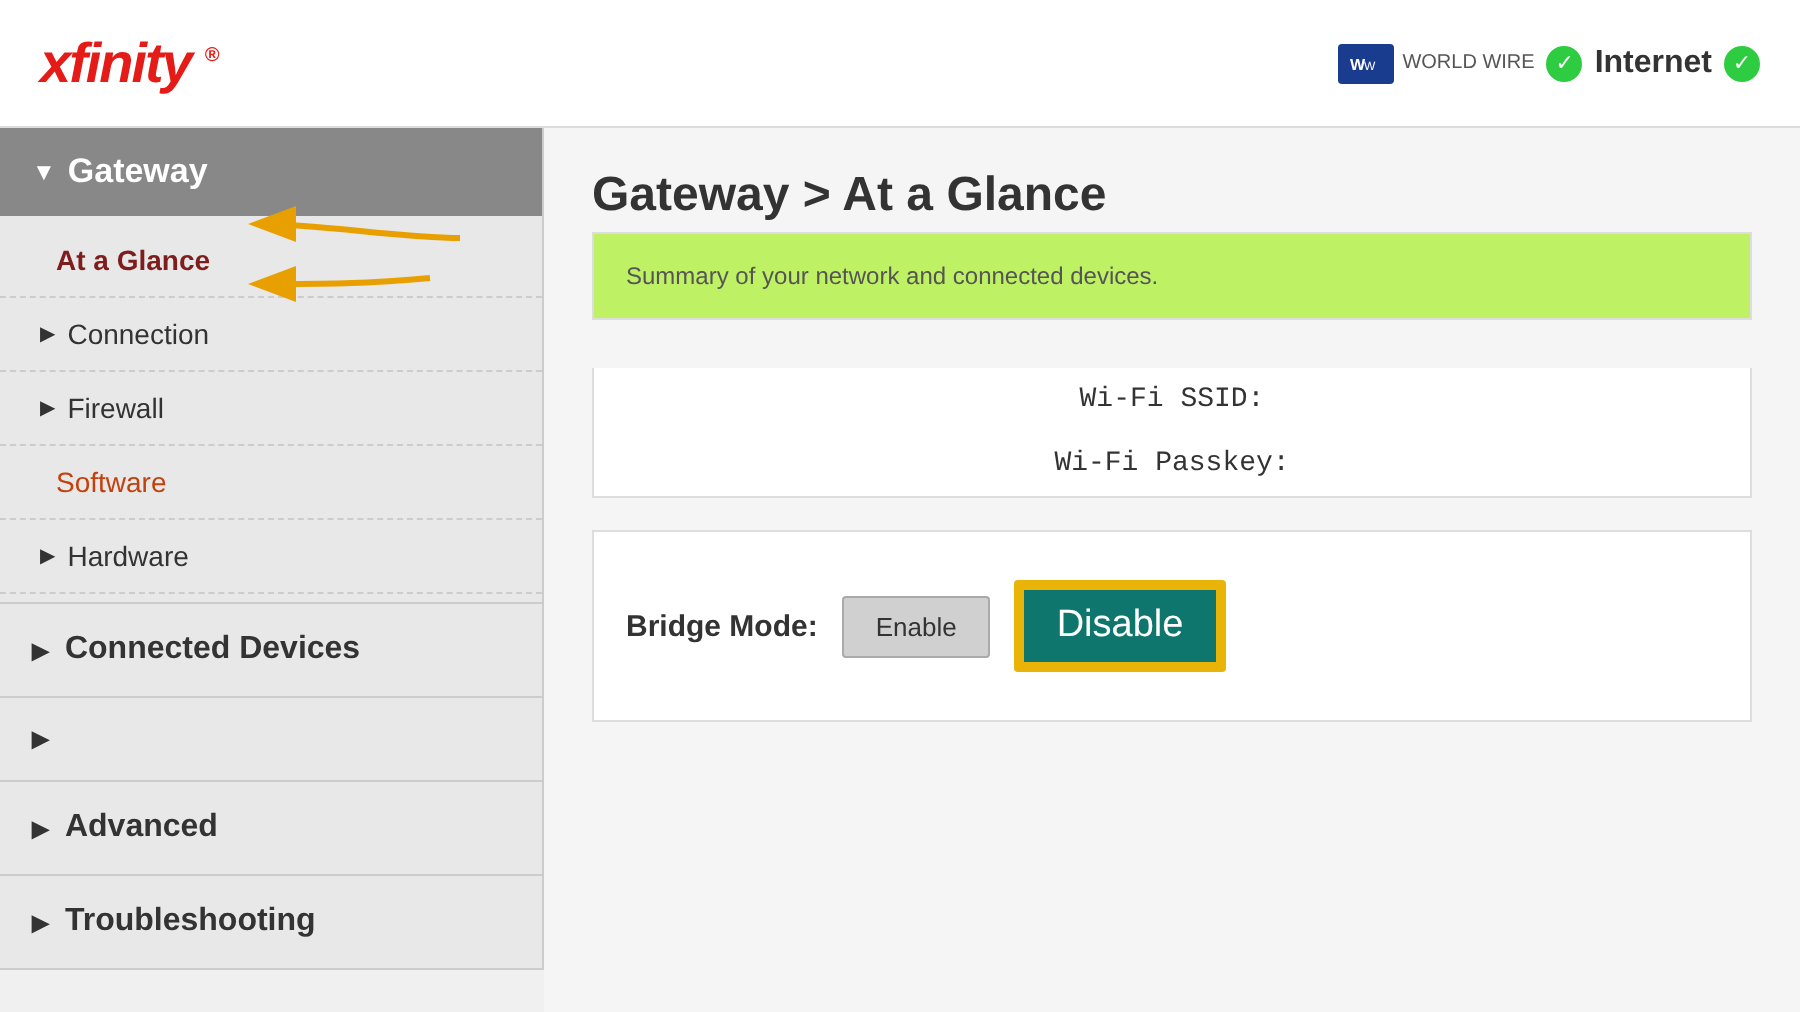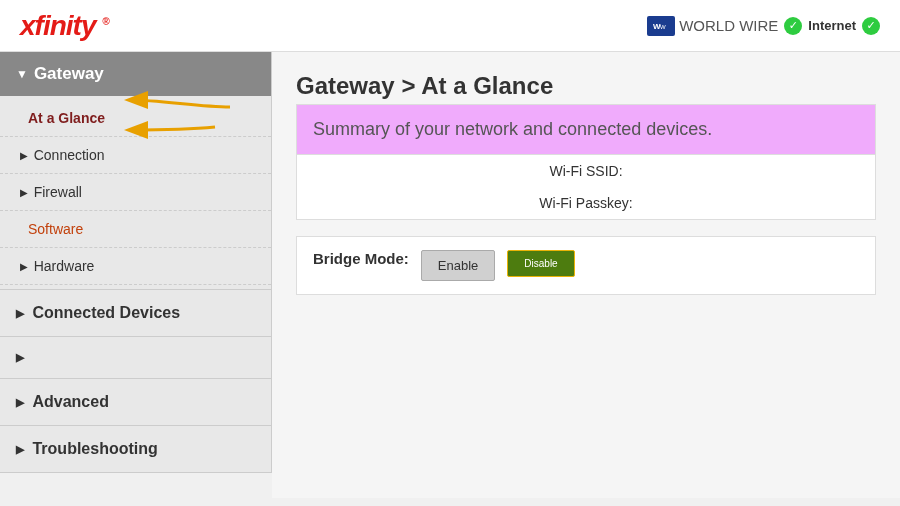--- a/index.html
+++ b/index.html
@@ -2,21 +2,21 @@
 <html><head>
   <meta charset="utf-8">
   <style>
     * { margin: 0; padding: 0; box-sizing: border-box; }
     body { font-family: Arial, sans-serif; font-size: 14px; background: #f0f0f0; width: 900px; height: 506px; overflow: hidden; }
 
     
     .header {
       background: #fff;
       border-bottom: 1px solid #ddd;
-      height: 52px;
+      height: 64px;
       display: flex;
       align-items: center;
       justify-content: space-between;
       padding: 0 20px;
     }
     .xfinity-logo {
       font-size: 28px;
       font-weight: bold;
       color: #e41b17;
       font-style: italic;
@@ -42,21 +42,21 @@
       display: flex;
       align-items: center;
       justify-content: center;
       border-radius: 2px;
     }
     .ww-icon svg { width: 20px; height: 14px; }
     .internet-status {
       display: flex;
       align-items: center;
       gap: 4px;
-      font-size: 13px;
+      font-size: 16px;
       color: #333;
       font-weight: bold;
     }
     .check-circle {
       width: 18px; height: 18px;
       background: #2ecc40;
       border-radius: 50%;
       display: flex; align-items: center; justify-content: center;
       color: white; font-size: 11px;
     }
@@ -139,82 +139,83 @@
     }
 
     .page-title {
       font-size: 24px;
       font-weight: bold;
       color: #333;
       margin-bottom: 4px;
     }
 
     .summary-box {
-      background: #f0abfc;
+      background: #bef264;
       border: 1px solid #ddd;
       padding: 14px 16px;
-      margin-bottom: 0;
+      margin-bottom: 24px;
       color: #555;
-      font-size: 18px;
+      font-size: 12px;
     }
 
     .wifi-config-header {
       background: #00aadc;
       color: #fff;
       padding: 12px 16px;
       font-size: 16px;
       font-weight: bold;
       margin-bottom: 0;
     }
 
     .wifi-config-body {
       background: #fff;
       border: 1px solid #ddd;
       border-top: none;
       margin-bottom: 16px;
+      font-family: Liberation Mono, monospace;
     }
 
     .wifi-row {
       padding: 8px 0;
       color: #333;
       font-size: 14px;
       text-align: center;
     }
 
     .bridge-mode-row {
       background: #fff;
       border: 1px solid #ddd;
-      padding: 13px 16px;
-      display: flex;
-      align-items: flex-start;
+      padding: 24px 16px;
+      display: flex;
+      align-items: center;
       gap: 12px;
     }
 
     .bridge-label {
       font-size: 15px;
       font-weight: bold;
       color: #333;
     }
 
     .btn-enable {
       background: #d0d0d0;
       color: #333;
       border: 1px solid #aaa;
       padding: 7px 16px;
       font-size: 13px;
       cursor: pointer;
       border-radius: 2px;
     }
 
     .btn-disable {
-      background: #4d7c0f;
+      background: #0f766e;
       color: #fff;
-      border: 1px solid #eab308;
+      border: 5px solid #eab308;
       padding: 7px 16px;
-      font-size: 10px;
+      font-size: 19px;
       cursor: pointer;
       border-radius: 2px;
     }
 
     .sidebar-wrapper {
       position: relative;
       width: 272px;
       flex-shrink: 0;
     }
 
@@ -238,21 +239,21 @@
   </div>
   <div class="header-right">
     <div class="worldwire-logo">
       <div class="ww-icon">
         <svg viewBox="0 0 20 14" fill="none" xmlns="http://www.w3.org/2000/svg">
           <rect width="20" height="14" fill="#1a3c8f" rx="2"></rect>
           <text x="2" y="10" font-size="8" fill="white" font-weight="bold">W</text>
           <text x="9" y="10" font-size="6" fill="white">W</text>
         </svg>
       </div>
-      <span style="font-size:15px; color:#555;">WORLD WIRE</span>
+      <span style="font-size:10px; color:#555;">WORLD WIRE</span>
     </div>
     <div class="check-circle">✓</div>
     <span class="internet-status">Internet</span>
     <div class="check-circle">✓</div>
   </div>
 </div>
 
 <div class="main-layout">
 
   <div class="sidebar-wrapper">

